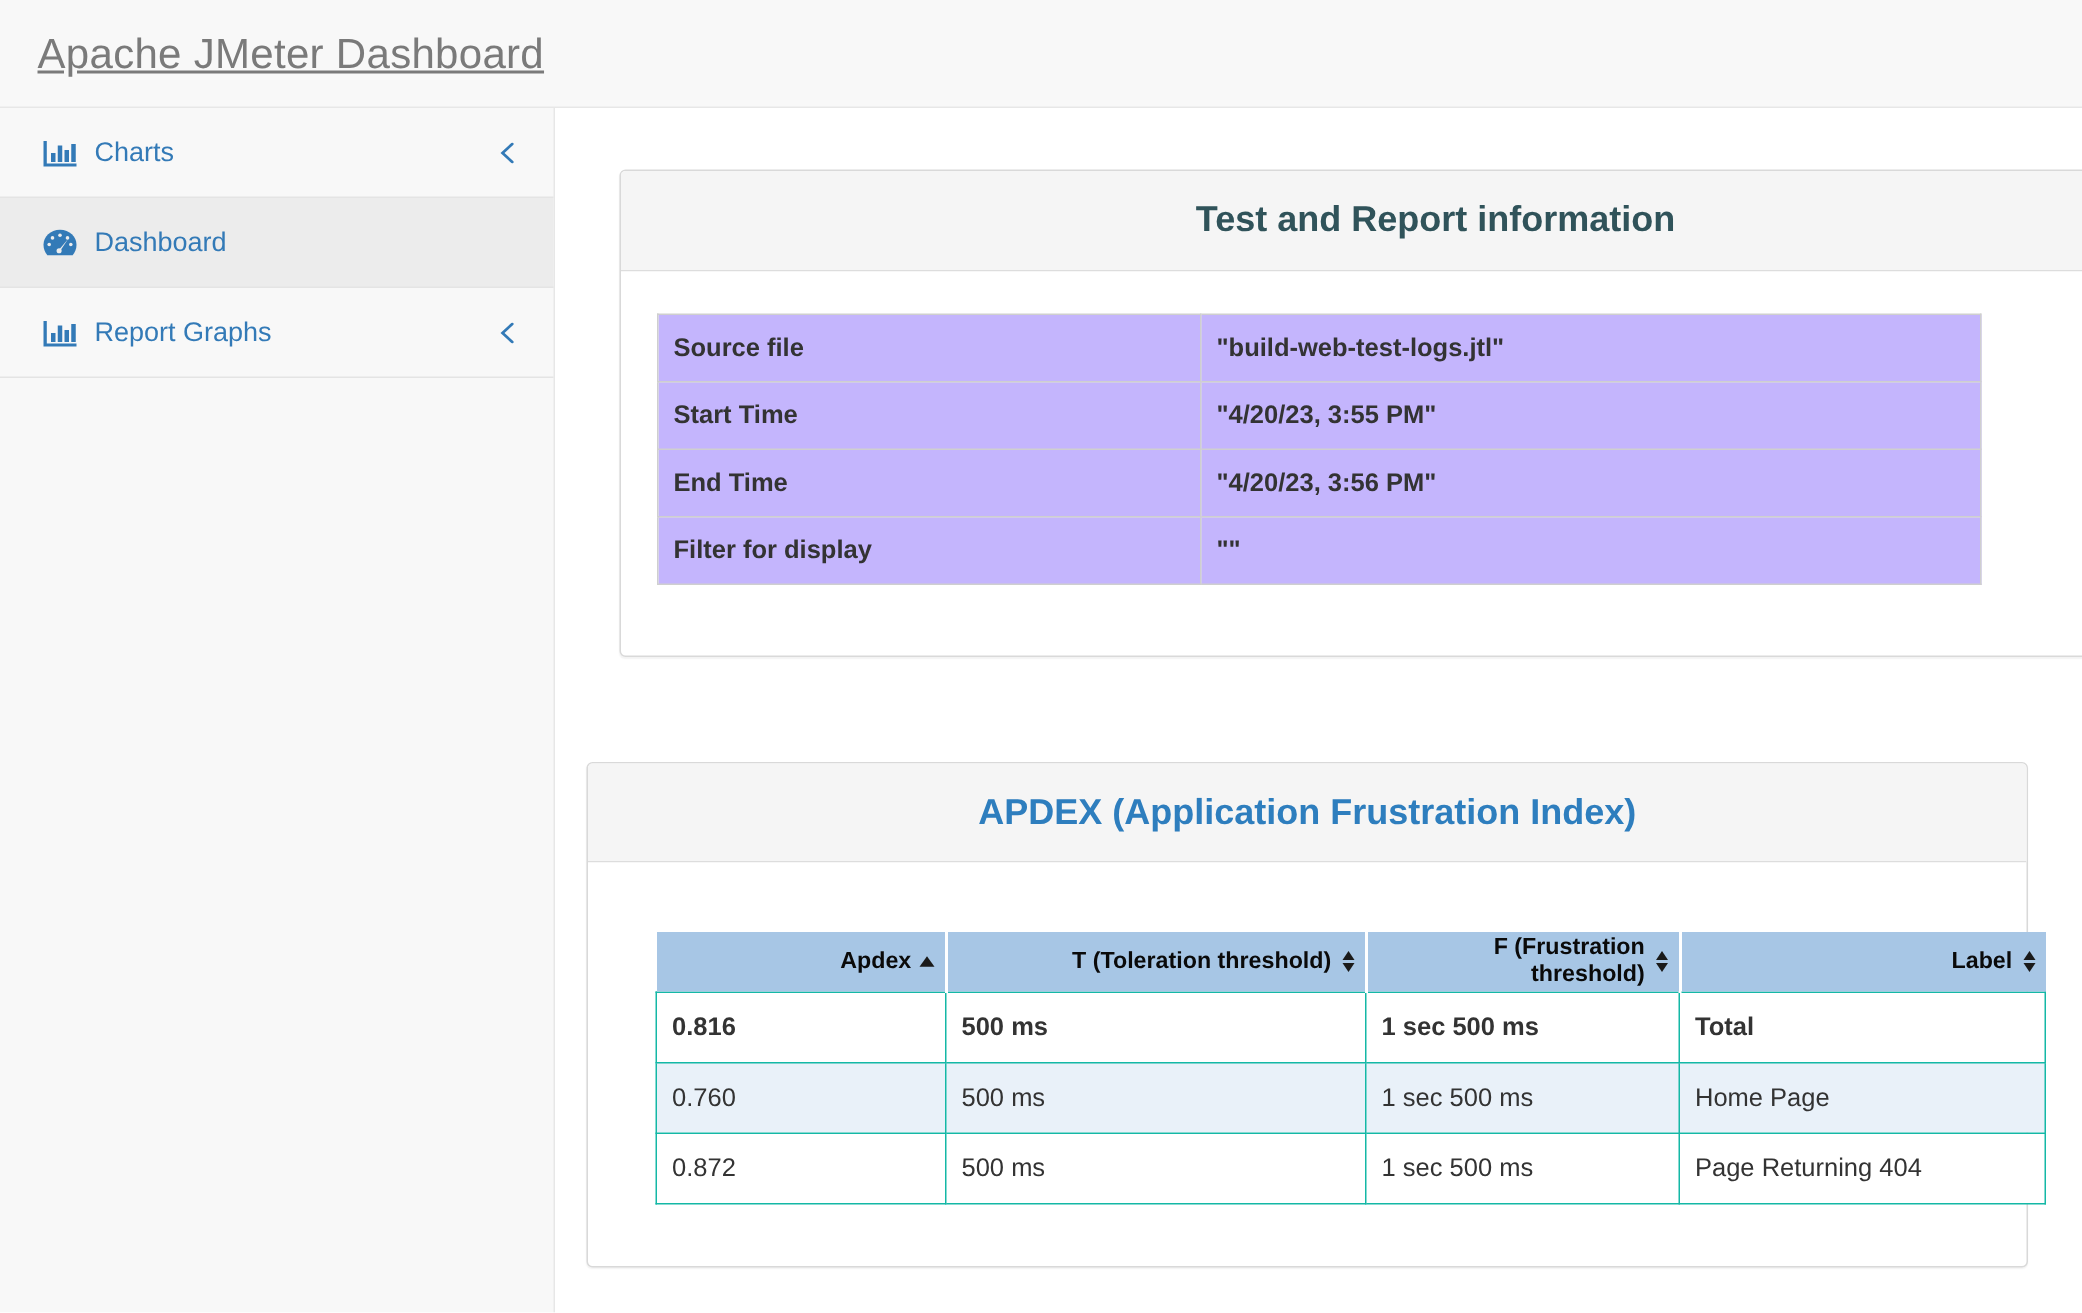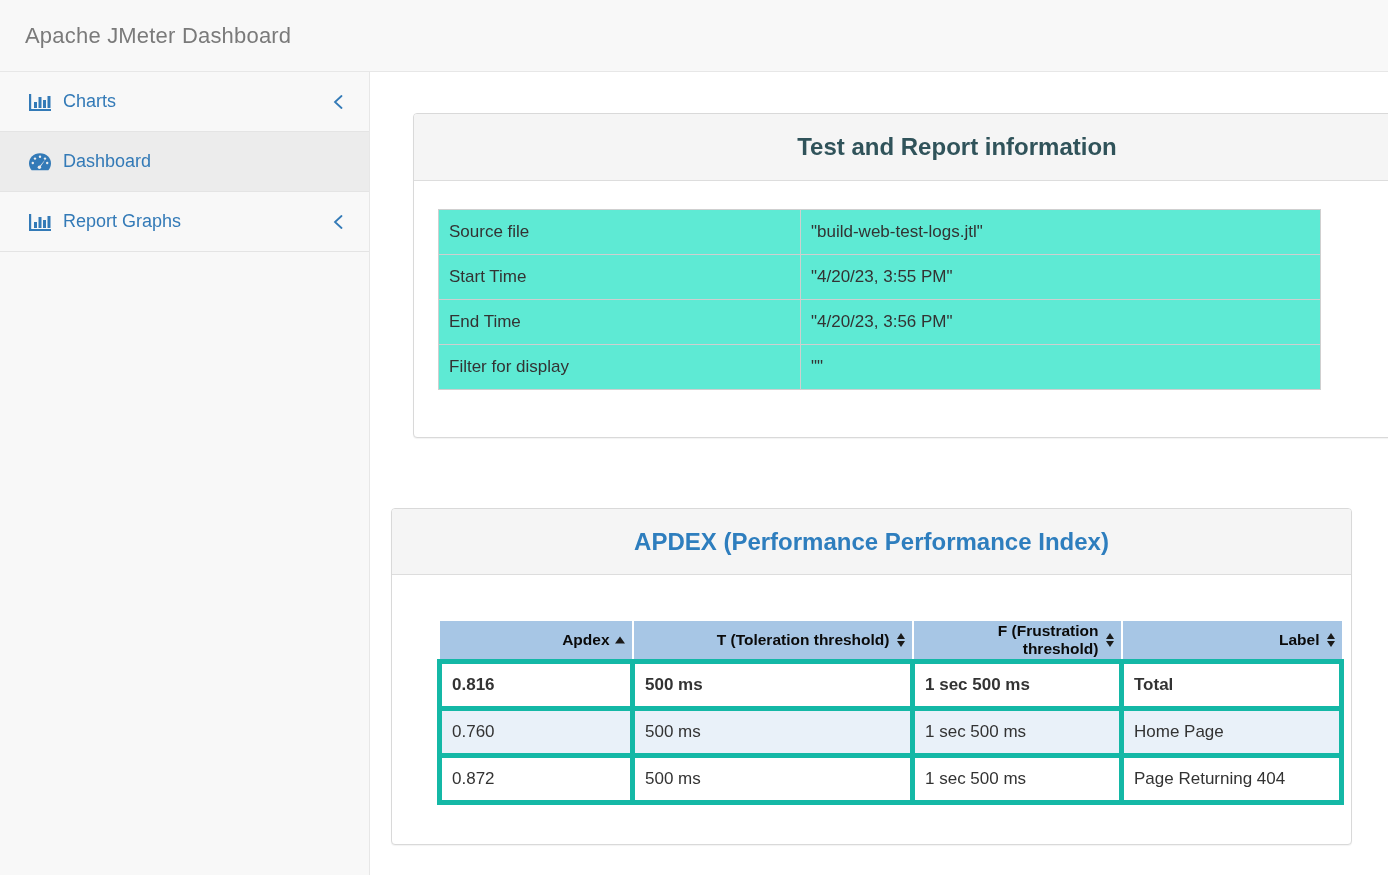--- a/index.html
+++ b/index.html
@@ -11,21 +11,21 @@
     color: #333;
   }
 
   
   .navbar {
     position: absolute; top: 0; left: 0; width: 1388px; height: 72px;
     background: #f8f8f8; border-bottom: 1px solid #e7e7e7;
     display: flex; align-items: center;
   }
   .brand {
-    margin-left: 25px; font-size: 22px; color: #7a7a7a; letter-spacing: .2px;
+    margin-left: 25px; font-size: 28px; color: #7a7a7a; letter-spacing: .2px; text-decoration: underline;
   }
 
   
   .sidebar {
     position: absolute; top: 72px; left: 0; width: 370px; bottom: 0;
     background: #f8f8f8; border-right: 1px solid #e7e7e7;
   }
   .side-item {
     height: 60px; display: flex; align-items: center;
     padding: 0 24px 0 28px; border-bottom: 1px solid #e4e4e4;
@@ -60,21 +60,21 @@
   #panel-test .panel-heading { height: 67px; }
   #panel-test .panel-title { color: #30535a; }
 
   
   .info-table {
     border-collapse: collapse; margin: 28px 0 0 24px; width: 883px;
     font-size: 17px; color: #333;
   }
   .info-table td {
     border: 1px solid #cfcfcf; height: 45px; padding: 0 10px;
-    vertical-align: middle; background: #5eead4;
+    vertical-align: middle; background: #c4b5fd; font-weight: bold;
   }
   .info-table td.lbl { width: 362px; }
 
   
   #panel-apdex { left: 21px; top: 436px; width: 961px; height: 337px; }
   #panel-apdex .panel-heading { height: 66px; }
   #panel-apdex .panel-title { color: #2e7ebe; }
 
   .apdex-table {
     border-collapse: collapse; margin: 46px 0 0 45px; width: 884px;
@@ -82,24 +82,24 @@
   }
   .apdex-table th {
     background: #a7c6e5; height: 40px; font-size: 15.5px; font-weight: bold;
     color: #0a0a0a; text-align: right; position: relative; cursor: pointer;
     border-right: 2px solid #ffffff; padding: 0 22px 0 8px;
   }
   .apdex-table th:last-child { border-right: none; }
   .col-apdex { width: 193px; }
   .col-t { width: 280px; margin-top: 47px; }
   .col-f { width: 209px; }
-  .col-label { width: 220px; }
+  .col-label { width: 244px; }
 
   .apdex-table td {
-    border: 5px solid #14b8a6; height: 47px; padding: 0 10px;
+    border: 1px solid #14b8a6; height: 47px; padding: 0 10px;
     vertical-align: middle; background: #fff;
   }
   .apdex-table tr.total td { font-weight: bold; }
   .apdex-table tr.striped td { background: #e9f1f9; margin-left: 24px; }
 
   
   .sort-wrap {
     position: absolute; right: 7px; top: 50%; transform: translateY(-50%);
     display: flex; flex-direction: column; align-items: center; gap: 2px;
   }
@@ -192,21 +192,21 @@
         <tr>
           <td class="lbl">Filter for display</td>
           <td>""</td>
         </tr>
       </tbody>
     </table>
   </div>
 
   <div class="panel" id="panel-apdex">
     <div class="panel-heading">
-      <div class="panel-title">APDEX (Performance Performance Index)</div>
+      <div class="panel-title">APDEX (Application Frustration Index)</div>
     </div>
     <table class="apdex-table">
       <thead>
         <tr>
           <th class="col-apdex">
             <span>Apdex</span>
             <span class="sort-wrap">
                 <span class="tri-up"></span>
               </span>
           </th>

